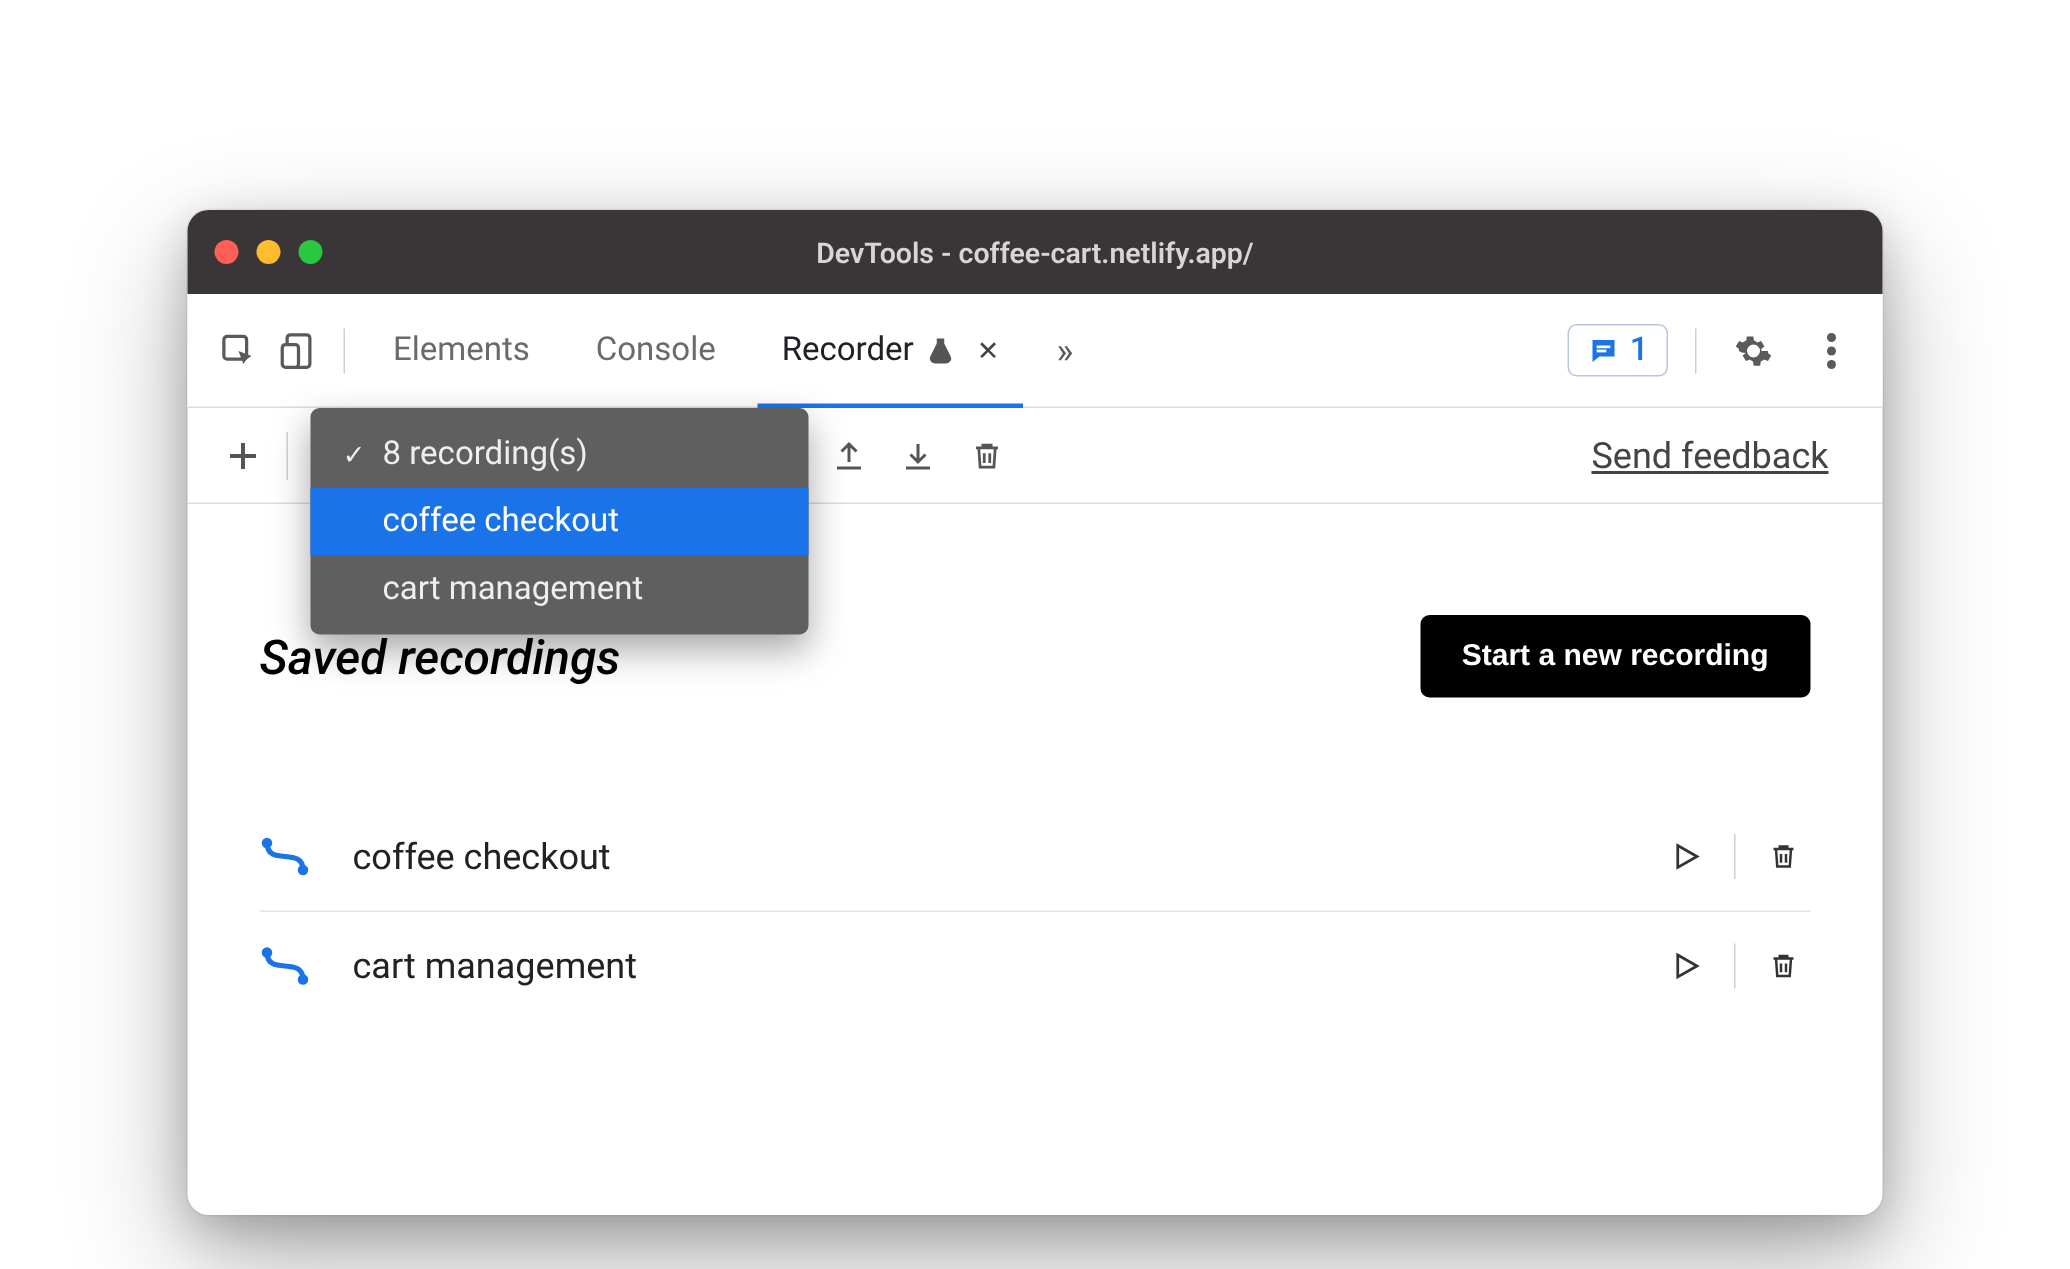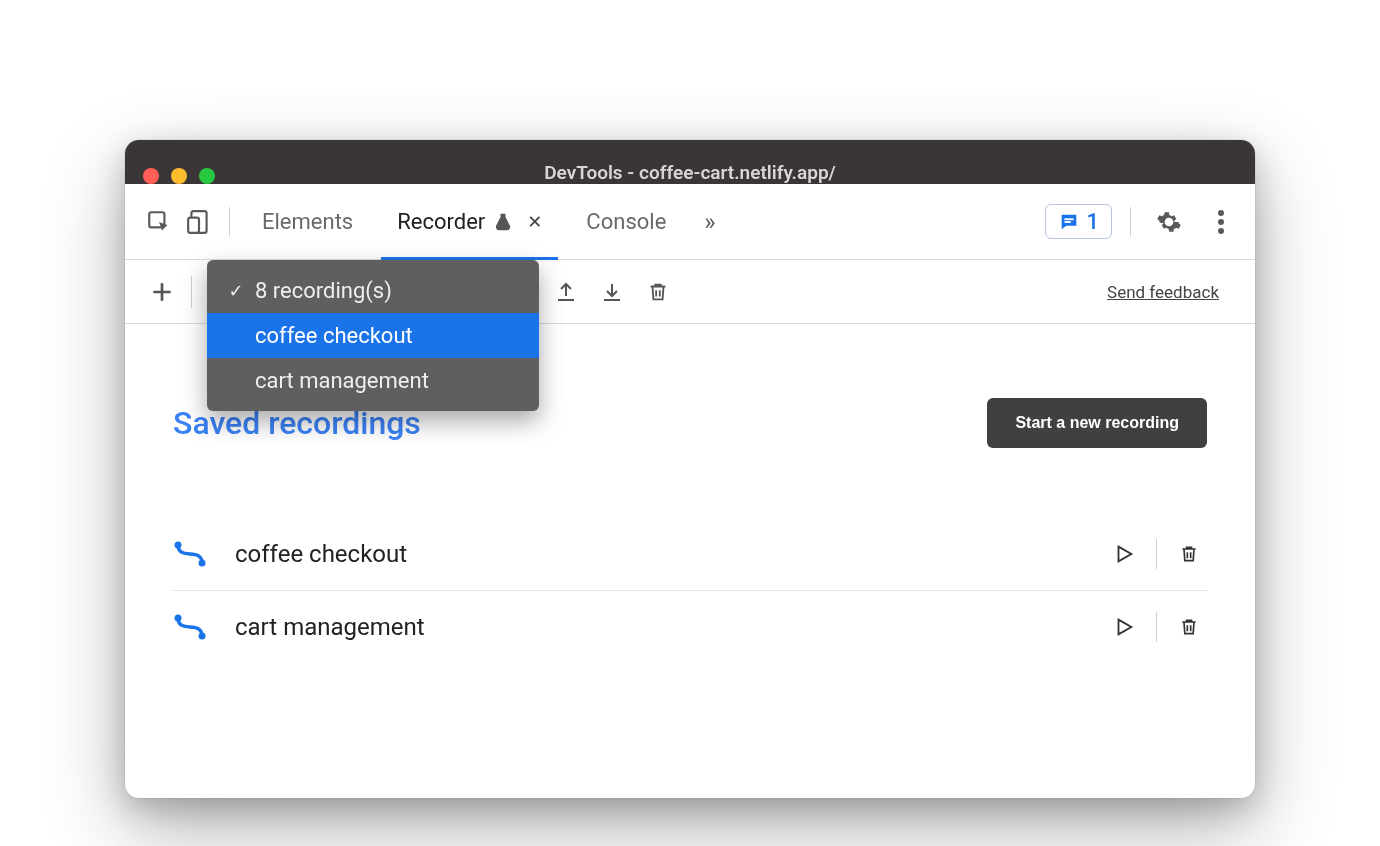--- a/index.html
+++ b/index.html
@@ -20,24 +20,24 @@
     background: #ffffff;
     box-shadow:
       0 30px 80px rgba(0,0,0,0.30),
       0 10px 30px rgba(0,0,0,0.20),
       0 0 0 1px rgba(0,0,0,0.05);
     position: relative;
   }
 
   
   .titlebar {
-    height: 44px;
+    height: 56px;
     background: #3a3638;
     display: flex;
-    align-items: flex-end;
+    align-items: center;
     border-top-left-radius: 14px;
     border-top-right-radius: 14px;
     position: relative;
   }
   .traffic-lights {
     display: flex;
     gap: 12px;
     padding-left: 18px;
   }
   .tl { width: 16px; height: 16px; border-radius: 50%; }
@@ -160,21 +160,21 @@
     color:#555;
     cursor:pointer;
   }
   .toolbar .tb-sep {
     width:1px; height:32px; background:#d0d0d0; margin:0 6px;
   }
   .feedback {
     margin-left:auto;
     padding-right: 22px;
     color:#444;
-    font-size: 17px;
+    font-size: 24px;
     text-decoration: underline;
     cursor:pointer;
   }
 
   
   .popover {
     position: absolute;
     top: 0px;
     left: 82px;
     background: #5f5f5f;
@@ -213,28 +213,29 @@
   }
   .headerline {
     display:flex;
     align-items:center;
     justify-content:space-between;
     margin-top: 74px;
   }
   .headerline h1 {
     font-size: 32px;
     font-weight: 500;
-    color: #3b82f6;
+    color: #000000;
+    font-style: italic;
   }
   .primary-btn {
-    background:#404040;
+    background:#000000;
     color:#ffffff;
     border:none;
     border-radius:6px;
-    font-size:16px;
+    font-size:20px;
     font-weight:600;
     padding: 16px 28px;
     cursor:pointer;
   }
   .list {
     margin-top: 70px;
   }
   .list .item {
     display:flex;
     align-items:center;
@@ -297,32 +298,32 @@
       <svg width="26" height="26" viewBox="0 0 24 24" fill="none" stroke="currentColor" stroke-width="2">
         <rect x="5" y="2" width="14" height="20" rx="2"></rect>
         <rect x="2" y="8" width="10" height="14" rx="2" fill="#ffffff"></rect>
       </svg>
     </div>
     <div class="sep"></div>
 
     <div class="tabs">
       <div class="tab">
         <span>Elements</span>
+      </div>
+      <div class="tab">
+        <span>Console</span>
       </div>
       <div class="tab active" style="color:#202124;">
         <span>Recorder</span>
         <span>
           <svg width="20" height="20" viewBox="0 0 24 24" fill="#555">
             <path d="M9 2h6v4l5 10a4 4 0 0 1-3.6 6H7.6A4 4 0 0 1 4 16L9 6z"></path>
           </svg>
         </span>
         <span class="close">✕</span>
-      </div>
-      <div class="tab">
-        <span>Console</span>
       </div>
     </div>
     <div class="more-tabs">»</div>
 
     <div class="right-icons">
       <div class="chip">
         <span>
           <svg width="22" height="22" viewBox="0 0 24 24" fill="#1a73e8">
             <path d="M4 4h16v12H9l-5 4z"></path>
             <rect x="7" y="8" width="10" height="2" fill="#fff"></rect>

